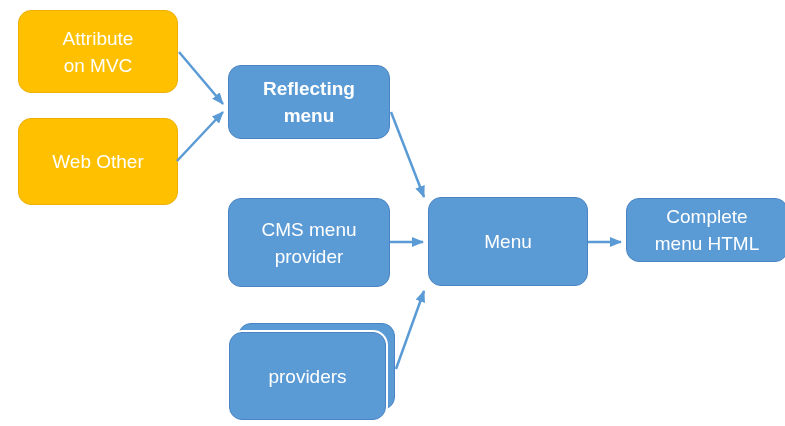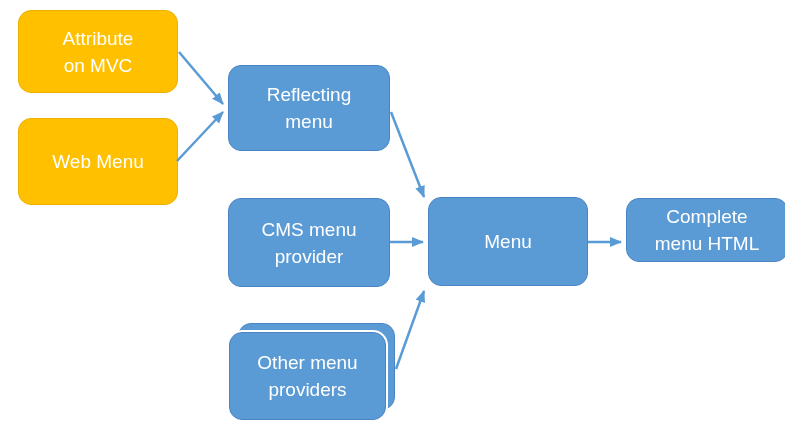--- a/index.html
+++ b/index.html
@@ -70,37 +70,36 @@
     <line x1="388" y1="369" x2="416" y2="291" marker-end="url(#ah)"></line>
     <line x1="580" y1="242" x2="613" y2="242" marker-end="url(#ah)"></line>
   </svg>
 
   <div class="node orange" style="left:10px; top:10px; width:160px; height:83px;">
     <div>Attribute</div>
     <div>on MVC</div>
   </div>
 
   <div class="node orange" style="left:10px; top:118px; width:160px; height:87px;">
-    <div>Web Menu</div>
+    <div>Web Other</div>
   </div>
 
-  <div class="node blue" style="left:220px; top:65px; width:162px; height:86px;">
+  <div class="node blue" style="left:220px; top:65px; width:162px; height:74px;font-weight:bold;">
     <div>Reflecting</div>
     <div>menu</div>
   </div>
 
   <div class="node blue" style="left:220px; top:198px; width:162px; height:89px;">
     <div>CMS menu</div>
     <div>provider</div>
   </div>
 
   <div class="node blue stack-back" style="left:230px; top:323px; width:157px; height:87px;"></div>
 
   <div class="node blue stack-front" style="left:221px; top:332px; width:157px; height:88px;">
-    <div>Other menu</div>
     <div>providers</div>
   </div>
 
   <div class="node blue" style="left:420px; top:197px; width:160px; height:89px;">
     <div>Menu</div>
   </div>
 
   <div class="node blue" style="left:618px; top:198px; width:162px; height:64px;">
     <div>Complete</div>
     <div>menu HTML</div>

